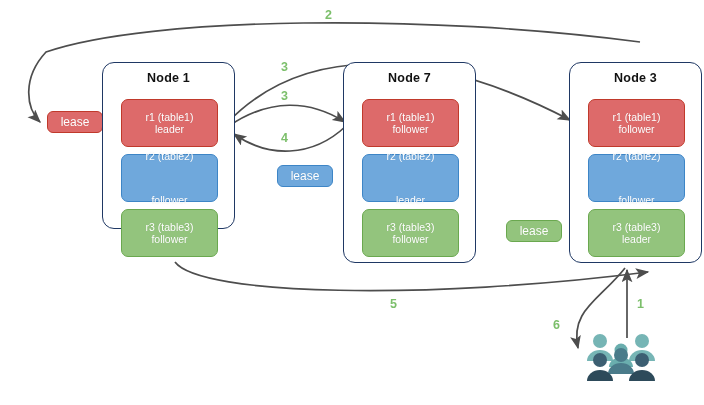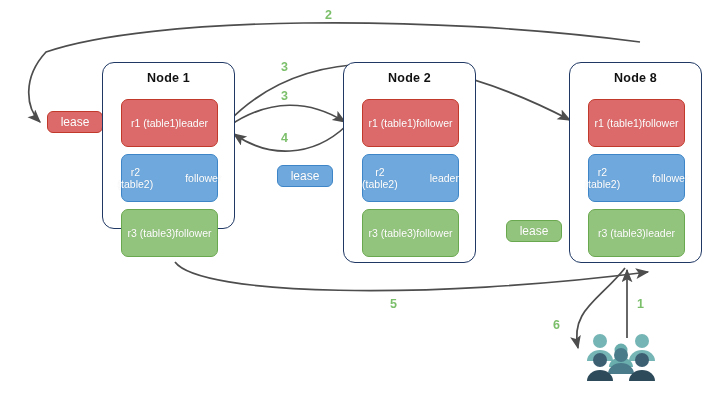--- a/index.html
+++ b/index.html
@@ -34,20 +34,21 @@
     letter-spacing:.2px;
   }
   .replica{
     position:absolute;
     box-sizing:border-box;
     border-radius:7px;
     color:#ffffff;
     font-size:10.5px;
     line-height:12.5px;
     display:flex;
+    flex-direction:column;
     align-items:center;
     justify-content:center;
     text-align:center;
     text-shadow:0 0 1px rgba(0,0,0,.12);
   }
   .r-red{background:#dd6a6a;border:1.3px solid #c0392b;}
   .r-blue{background:#6fa8dc;border:1.3px solid #3d85c6;gap:32px;}
   .r-green{background:#93c47d;border:1.3px solid #6aa84f;justify-content:center;}
 
   
@@ -148,37 +149,37 @@
       <span>r2 (table2)</span>
       <span>follower</span>
     </div>
     <div class="replica r-green" style="left:18px;top:146px;width:97px;height:48px;">
       <span>r3 (table3)</span>
       <span>follower</span>
     </div>
   </div>
 
   <div class="node" style="left:343px;top:62px;width:133px;height:201px;">
-    <div class="node-title">Node 2</div>
+    <div class="node-title">Node 7</div>
     <div class="replica r-red" style="left:18px;top:36px;width:97px;height:48px;">
       <span>r1 (table1)</span>
       <span>follower</span>
     </div>
     <div class="replica r-blue" style="left:18px;top:91px;width:97px;height:48px;">
       <span>r2 (table2)</span>
       <span>leader</span>
     </div>
     <div class="replica r-green" style="left:18px;top:146px;width:97px;height:48px;">
       <span>r3 (table3)</span>
       <span>follower</span>
     </div>
   </div>
 
   <div class="node" style="left:569px;top:62px;width:133px;height:201px;">
-    <div class="node-title">Node 8</div>
+    <div class="node-title">Node 3</div>
     <div class="replica r-red" style="left:18px;top:36px;width:97px;height:48px;">
       <span>r1 (table1)</span>
       <span>follower</span>
     </div>
     <div class="replica r-blue" style="left:18px;top:91px;width:97px;height:48px;">
       <span>r2 (table2)</span>
       <span>follower</span>
     </div>
     <div class="replica r-green" style="left:18px;top:146px;width:97px;height:48px;">
       <span>r3 (table3)</span>

